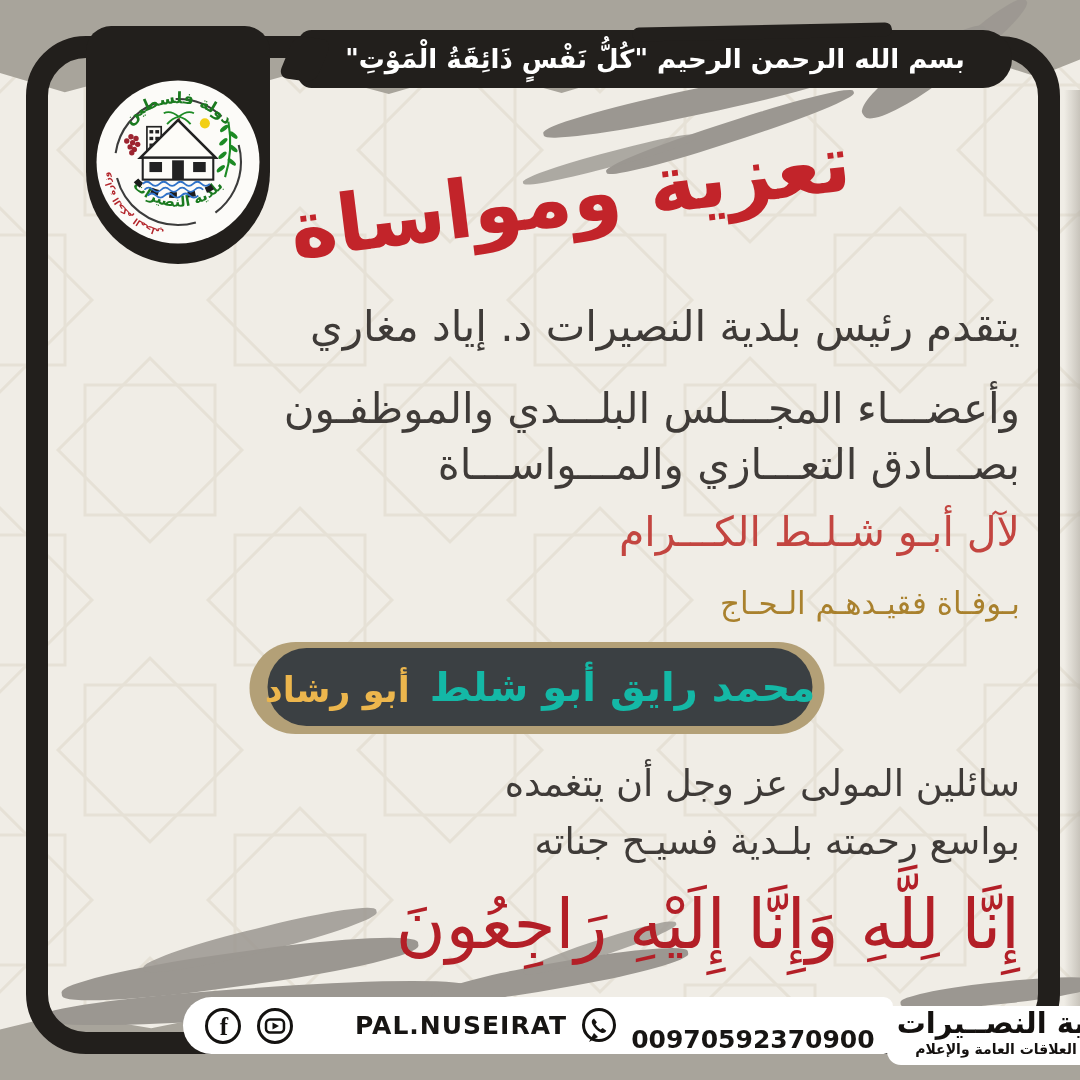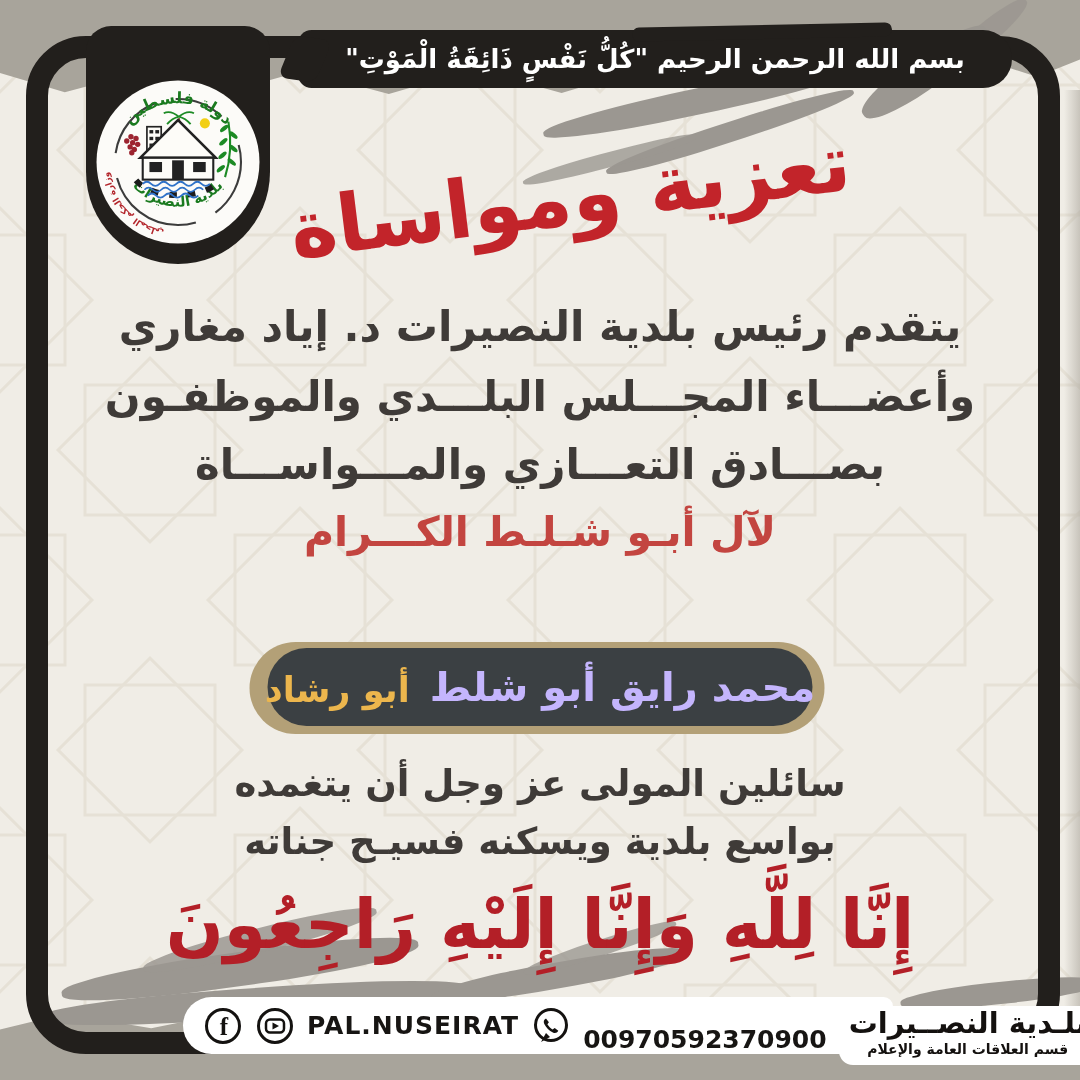--- a/index.html
+++ b/index.html
@@ -24,44 +24,44 @@
   .bismillah{position:absolute;left:298px;top:30px;width:714px;height:58px;background:var(--black);
     border-radius:14px 30px 30px 14px;z-index:5;display:flex;align-items:center;justify-content:center;}
   .bismillah::before{content:"";position:absolute;left:-12px;top:7px;width:38px;height:44px;
     background:var(--black);transform:rotate(8deg) skewX(-14deg);border-radius:10px;}
   .bismillah::after{content:"";position:absolute;right:120px;top:-5px;width:260px;height:14px;
     background:var(--black);transform:rotate(-1.2deg);border-radius:8px;}
   .bismillah-text{color:#fff;font-size:26px;font-weight:bold;direction:rtl;white-space:nowrap;}
   .logo-badge{position:absolute;left:86px;top:26px;width:184px;height:238px;background:var(--black);
     border-radius:26px 26px 95px 95px;z-index:6;}
   .emblem{position:absolute;top:52px;left:8px;width:168px;height:168px;}
-  .line{position:absolute;left:60px;right:60px;text-align:center;direction:rtl;font-weight:bold;
+  .line{position:absolute;left:60px;right:60px;direction:rtl;font-weight:normal;
     color:var(--ink);z-index:7;white-space:nowrap;}
   .title-wrap{position:absolute;left:0;right:0;top:150px;text-align:center;z-index:7;}
   .title-callig{display:inline-block;transform:translateX(30px) rotate(-7deg);direction:rtl;
     color:var(--red_title);font-size:80px;font-weight:bold;white-space:nowrap;}
   .body1{top:302px;font-size:42px;}
-  .body2{top:372px;font-size:42px;}
+  .body2{top:384px;font-size:42px;}
   .body3{top:440px;font-size:42px;}
   .family{top:508px;font-size:41px;color:var(--red_text);}
   .cause{top:585px;font-size:31px;color:var(--gold);}
   .pill{position:absolute;left:50%;top:648px;transform:translateX(-50%);width:545px;height:78px;z-index:7;}
   .pill-tan{position:absolute;left:-18px;top:-6px;right:-12px;bottom:-8px;background:var(--pill_tan);border-radius:52px;}
   .pill-dark{position:absolute;inset:0;background:var(--pill_dark);border-radius:42px;
     display:flex;align-items:center;justify-content:center;gap:20px;direction:rtl;}
-  .pill-name{color:#c4b5fd;font-size:40px;font-weight:bold;white-space:nowrap;}
+  .pill-name{color:#14b8a6;font-size:40px;font-weight:bold;white-space:nowrap;}
   .pill-kunya{color:var(--pill_gold);font-size:35px;font-weight:bold;white-space:nowrap;padding-top:6px;}
   .prayer1{top:762px;font-size:37px;}
   .prayer2{top:820px;font-size:37px;}
   .istirja{top:885px;font-size:68px;color:var(--istirja_red);z-index:7;}
   .footer-bar{position:absolute;left:183px;top:997px;width:710px;height:57px;background:#fff;
     border-radius:30px 10px 10px 30px;z-index:8;display:flex;align-items:center;
     padding:0 14px 0 20px;box-sizing:border-box;gap:12px;}
   .icon{width:40px;height:40px;flex:none;}
-  .handle{font-size:25px;font-weight:bold;color:#171513;letter-spacing:1px;white-space:nowrap;}
+  .handle{font-size:25px;font-weight:bold;color:#171513;letter-spacing:1px;white-space:nowrap;margin-left:48px;}
   .phone{font-size:25px;font-weight:bold;color:#171513;white-space:nowrap;margin-top:27px;}
   .org-block{margin-left:auto;direction:rtl;text-align:center;background:#fff;border-radius:0 0 14px 14px;
     padding:2px 10px 8px;position:relative;top:10px;}
   .org-name{font-size:29px;font-weight:bold;color:#14110f;line-height:1.05;white-space:nowrap;}
   .org-dept{font-size:14px;font-weight:bold;color:#14110f;margin-top:3px;white-space:nowrap;}
 </style>
 </head>
 <body>
 
 <div id="canvas">
@@ -188,31 +188,32 @@
 
   <div class="title-wrap">
     <span class="title-callig">تعزية ومواساة</span>
   </div>
 
   <div class="line body1">يتقدم رئيس بلدية النصيرات د. إياد مغاري</div>
   <div class="line body2">وأعضـــاء المجـــلس البلـــدي والموظفـون</div>
   <div class="line family">لآل أبـو شـلـط الكـــرام</div>
 
   <div class="line body3">بصـــادق التعـــازي والمـــواســـاة</div>
+  <div class="line cause">بـوفـاة فقيـدهـم الـحـاج</div>
 
   <div class="pill">
     <div class="pill-tan"></div>
     <div class="pill-dark">
       <span class="pill-name">محمد رايق أبو شلط</span>
       <span class="pill-kunya">أبو رشاد</span>
     </div>
   </div>
 
   <div class="line prayer1">سائلين المولى عز وجل أن يتغمده</div>
-  <div class="line prayer2">بواسع بلدية ويسكنه فسيـح جناته</div>
+  <div class="line prayer2">بواسع رحمته بلـدية فسيـح جناته</div>
 
   <div class="line istirja">إِنَّا لِلَّهِ وَإِنَّا إِلَيْهِ رَاجِعُونَ</div>
 
   <div class="footer-bar">
     <svg class="icon" viewBox="0 0 40 40">
       <circle cx="20" cy="20" r="16.5" fill="#fff" stroke="#141210" stroke-width="3"></circle>
       <text x="21" y="29" font-size="25" font-weight="bold" text-anchor="middle" font-family="Liberation Serif, serif" fill="#141210">f</text>
     </svg>
     <svg class="icon" viewBox="0 0 40 40">
       <circle cx="20" cy="20" r="16.5" fill="#fff" stroke="#141210" stroke-width="3"></circle>

